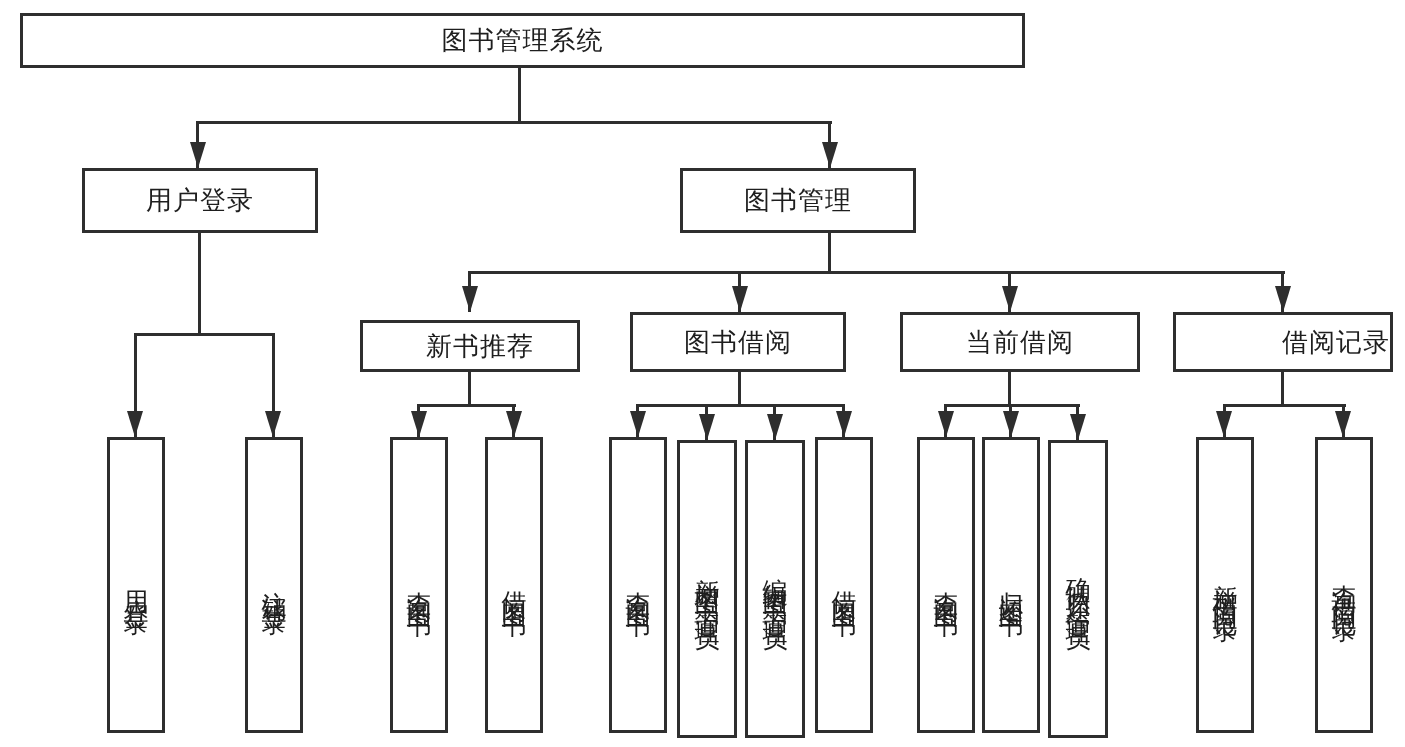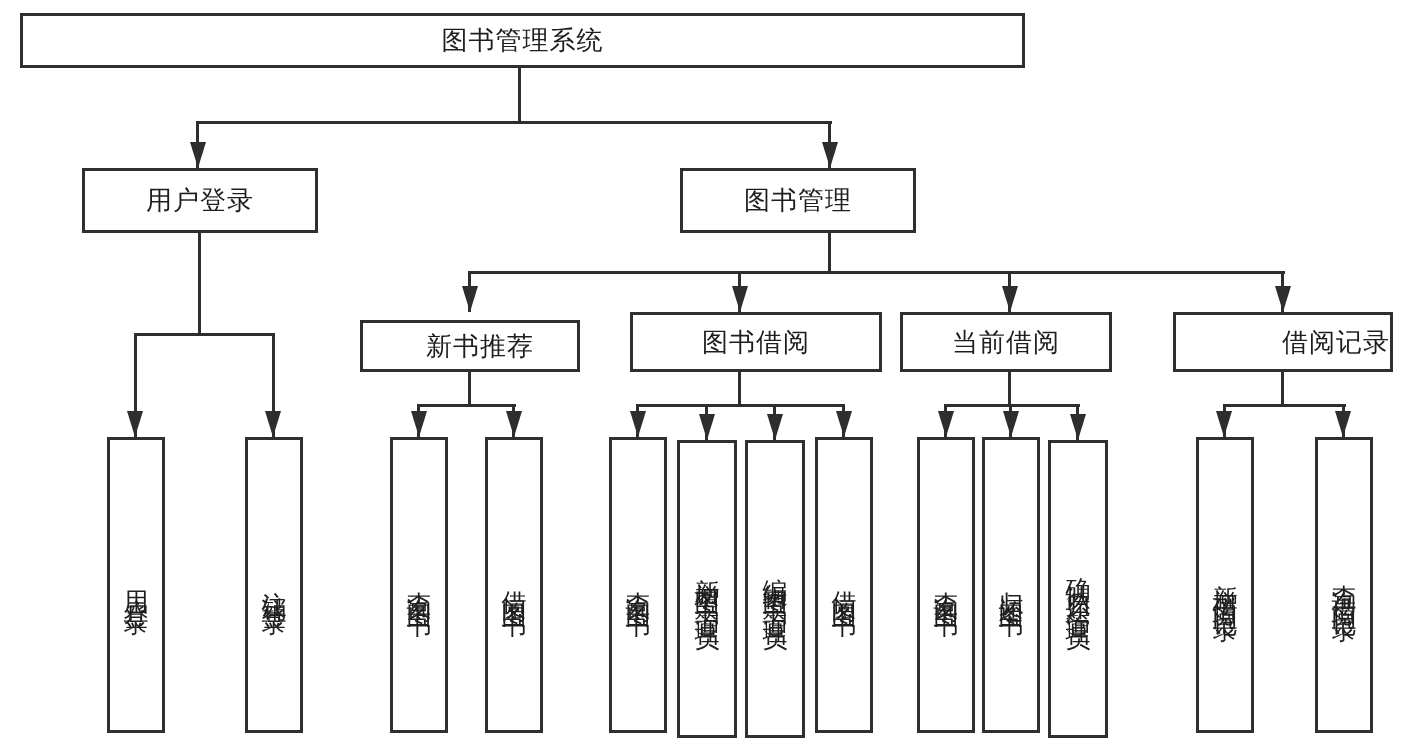--- a/index.html
+++ b/index.html
@@ -88,24 +88,24 @@
   <div class="vline" style="left:1008px; top:271px; height:41px;"></div>
   <div class="vline" style="left:1281px; top:271px; height:41px;"></div>
   <div class="arrow" style="left:462px; top:286px;"></div>
   <div class="arrow" style="left:732px; top:286px;"></div>
   <div class="arrow" style="left:1002px; top:286px;"></div>
   <div class="arrow" style="left:1275px; top:286px;"></div>
 
   <div class="box hbox" style="left:360px; top:320px; width:220px; height:52px;padding-left:20px;">
     <span>新书推荐</span>
   </div>
-  <div class="box hbox" style="left:630px; top:312px; width:252px; height:60px;">
+  <div class="box hbox" style="left:630px; top:312px; width:216px; height:60px;">
     <span>图书借阅</span>
   </div>
-  <div class="box hbox" style="left:900px; top:312px; width:212px; height:60px;">
+  <div class="box hbox" style="left:900px; top:312px; width:240px; height:60px;">
     <span>当前借阅</span>
   </div>
   <div class="box hbox" style="left:1173px; top:312px; width:220px; height:60px;justify-content:flex-end;">
     <span>借阅记录</span>
   </div>
 
   <div class="vline" style="left:468px; top:372px; height:35px;"></div>
   <div class="hline" style="left:417px; top:404px; width:99px;"></div>
   <div class="vline" style="left:417px; top:404px; height:33px;"></div>
   <div class="vline" style="left:512px; top:404px; height:33px;"></div>

